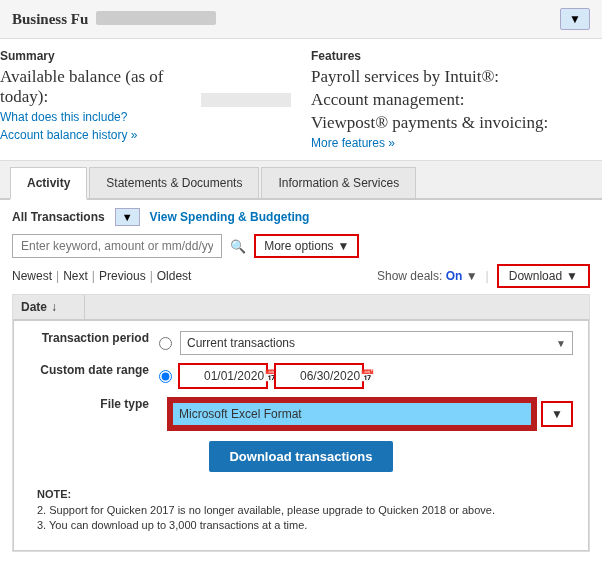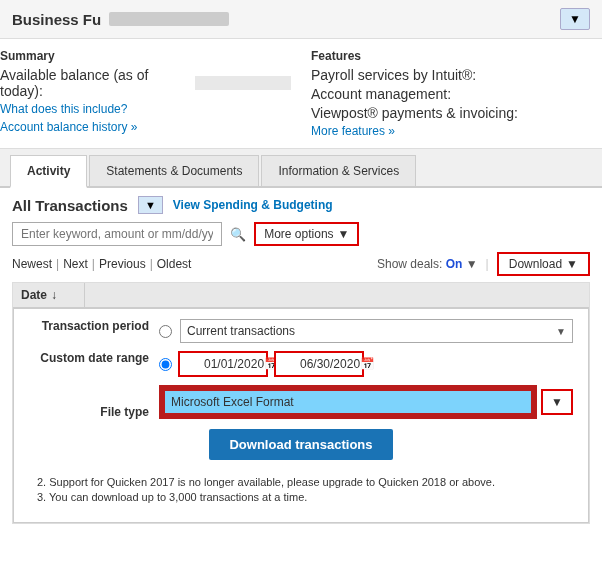--- a/index.html
+++ b/index.html
@@ -7,35 +7,35 @@
 
     
     .header { background: #f5f5f5; border-bottom: 1px solid #ddd; padding: 8px 12px; display: flex; align-items: center; justify-content: space-between; }
     .header-title { font-size: 15px; font-weight: bold; color: #333; }
     .header-dropdown { background: #d4e8f8; border: 1px solid #aac; padding: 3px 8px; cursor: pointer; border-radius: 2px; font-size: 12px; }
 
     
     .info-section { display: flex; padding: 10px 0; gap: 20px; border-bottom: 1px solid #ddd; }
     .info-left, .info-right { flex: 1; }
     .info-label { font-weight: bold; font-size: 12px; margin-bottom: 4px; }
-    .info-row { display: flex; align-items: center; gap: 8px; margin-bottom: 3px; font-size: 14px; }
+    .info-row { display: flex; align-items: flex-end; gap: 8px; margin-bottom: 3px; font-size: 17px; font-family: Liberation Serif, serif; }
     .info-value { background: #e8e8e8; width: 100px; height: 14px; display: inline-block; }
     .link { color: #0073bb; text-decoration: none; font-size: 12px; cursor: pointer; }
 
     
     .tabs { display: flex; border-bottom: 2px solid #ccc; background: #f0f0f0; padding: 0 10px; }
     .tab { padding: 8px 16px; cursor: pointer; font-size: 12px; border: 1px solid #ccc; border-bottom: none; background: #e8e8e8; margin-right: 2px; margin-top: 6px; color: #333; }
     .tab.active { background: #fff; font-weight: bold; border-bottom: 2px solid #fff; margin-bottom: -2px; }
 
     
     .content { padding: 8px 12px; }
 
     
     .transaction-bar { display: flex; align-items: center; gap: 10px; margin-bottom: 8px; }
-    .transaction-title { font-weight: bold; font-size: 15px; }
+    .transaction-title { font-weight: bold; font-size: 12px; }
     .dropdown-arrow { background: #d4e8f8; border: 1px solid #aac; padding: 2px 6px; cursor: pointer; font-size: 11px; }
     .budgeting-link { color: #0073bb; font-weight: bold; font-size: 12px; cursor: pointer; }
 
     
     .search-bar { display: flex; align-items: center; gap: 8px; margin-bottom: 6px; }
     .search-input { border: 1px solid #aaa; padding: 4px 8px; font-size: 12px; width: 210px; color: #999; }
     .search-icon { color: #555; font-size: 13px; cursor: pointer; }
     .more-options { display: flex; align-items: center; gap: 4px; color: #333; font-size: 12px; cursor: pointer; border: 2px solid #d00; padding: 3px 8px; }
 
     
@@ -54,38 +54,38 @@
     .col-rest { flex: 1; padding: 5px 8px; }
 
     
     .download-panel { background: #fff; border: 1px solid #ccc; padding: 10px 15px; margin: 0; }
     .option-row { display: flex; align-items: flex-start; gap: 10px; margin-bottom: 8px; }
     .option-label { font-size: 12px; font-weight: bold; width: 120px; text-align: right; }
     .period-select { flex: 1; border: 1px solid #aaa; padding: 4px 6px; font-size: 12px; display: flex; align-items: center; justify-content: space-between; background: #fff; }
     .date-inputs { display: flex; align-items: center; gap: 6px; }
     .date-field { border: 2px solid #d00; padding: 4px 24px; font-size: 12px; width: 90px; display: flex; align-items: center; justify-content: space-between; background: #fff; }
     .cal-icon { color: #555; font-size: 12px; }
-    .filetype-row { display: flex; align-items: flex-end; gap: 10px; margin-bottom: 10px; }
+    .filetype-row { display: flex; align-items: flex-start; gap: 18px; margin-bottom: 10px; }
     .filetype-select { border: 6px solid #b91c1c; padding: 4px 6px; font-size: 12px; flex: 1; background: #7dd3fc; display: flex; align-items: center; justify-content: space-between; }
     .filetype-dropdown { border: 2px solid #d00; padding: 4px 8px; cursor: pointer; background: #fff; }
 
     .download-transactions-btn { background: #1a73b5; color: #fff; border: none; padding: 8px 20px; font-size: 13px; font-weight: bold; cursor: pointer; border-radius: 2px; display: block; margin: 0 auto 10px auto; }
 
     
     .note-section { padding: 6px 8px; font-size: 11px; color: #333; }
     .note-title { font-weight: bold; margin-bottom: 4px; }
     .note-item { margin-bottom: 3px; }
 
     .select-arrow { font-size: 10px; color: #555; }
   </style>
 </head>
 <body>
 
 <div class="header">
-  <div style="display:flex; align-items:center; gap:8px;">
+  <div style="display:flex; gap:8px;font-family:Liberation Serif, serif;">
     <span class="header-title">Business Fu</span>
     <span style="background:#ccc; width:120px; height:14px; display:inline-block; border-radius:2px;"></span>
   </div>
   <button class="header-dropdown">▼</button>
 </div>
 
 <div class="info-section">
   <div class="info-left">
     <div class="info-label">Summary</div>
     <div class="info-row">
@@ -205,19 +205,20 @@
           </div>
           <div class="filetype-dropdown">
             <span>▼</span>
           </div>
         </div>
       </div>
 
       <button class="download-transactions-btn">Download transactions</button>
 
       <div class="note-section">
+        <div class="note-title">NOTE:</div>
         <div class="note-item">2. Support for Quicken 2017 is no longer available, please upgrade to Quicken 2018 or above.</div>
         <div class="note-item">3. You can download up to 3,000 transactions at a time.</div>
       </div>
     </div>
   </div>
 
 </div>
 
 </body></html>

